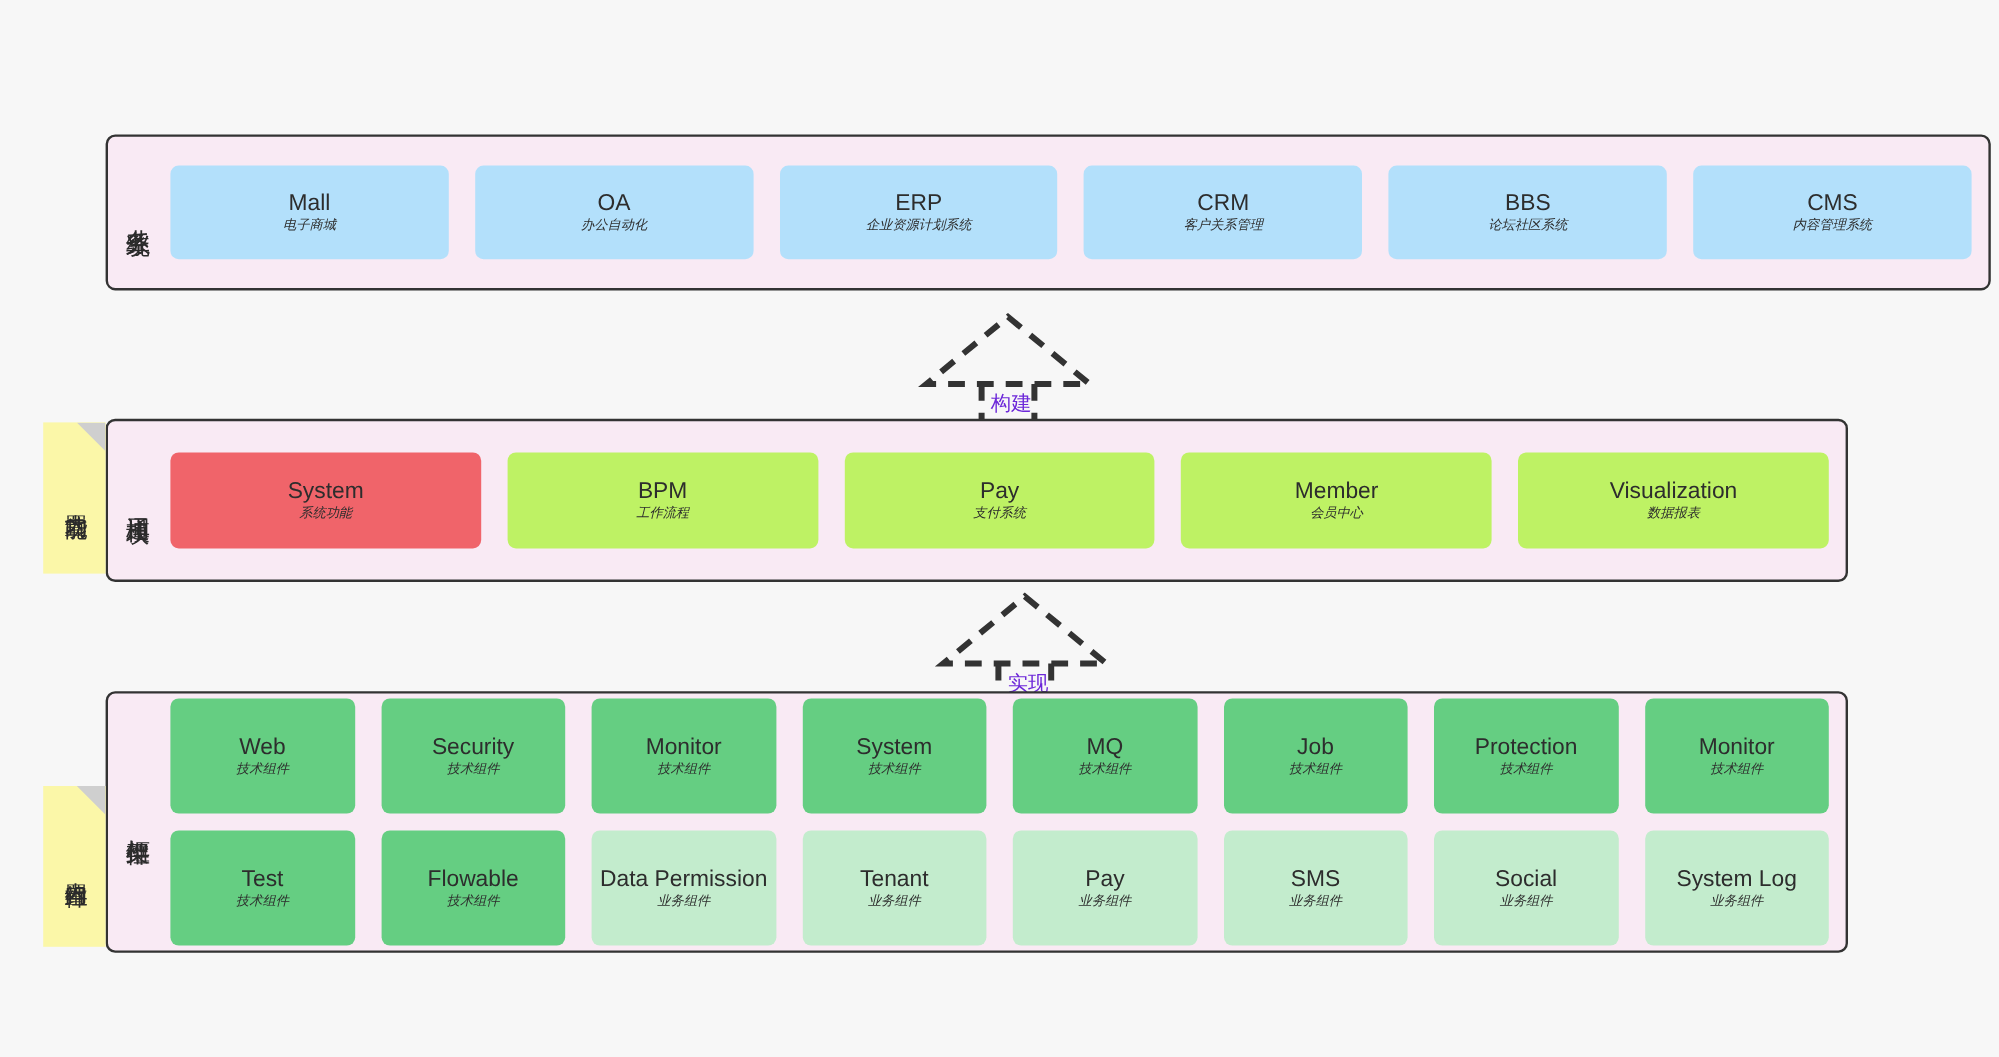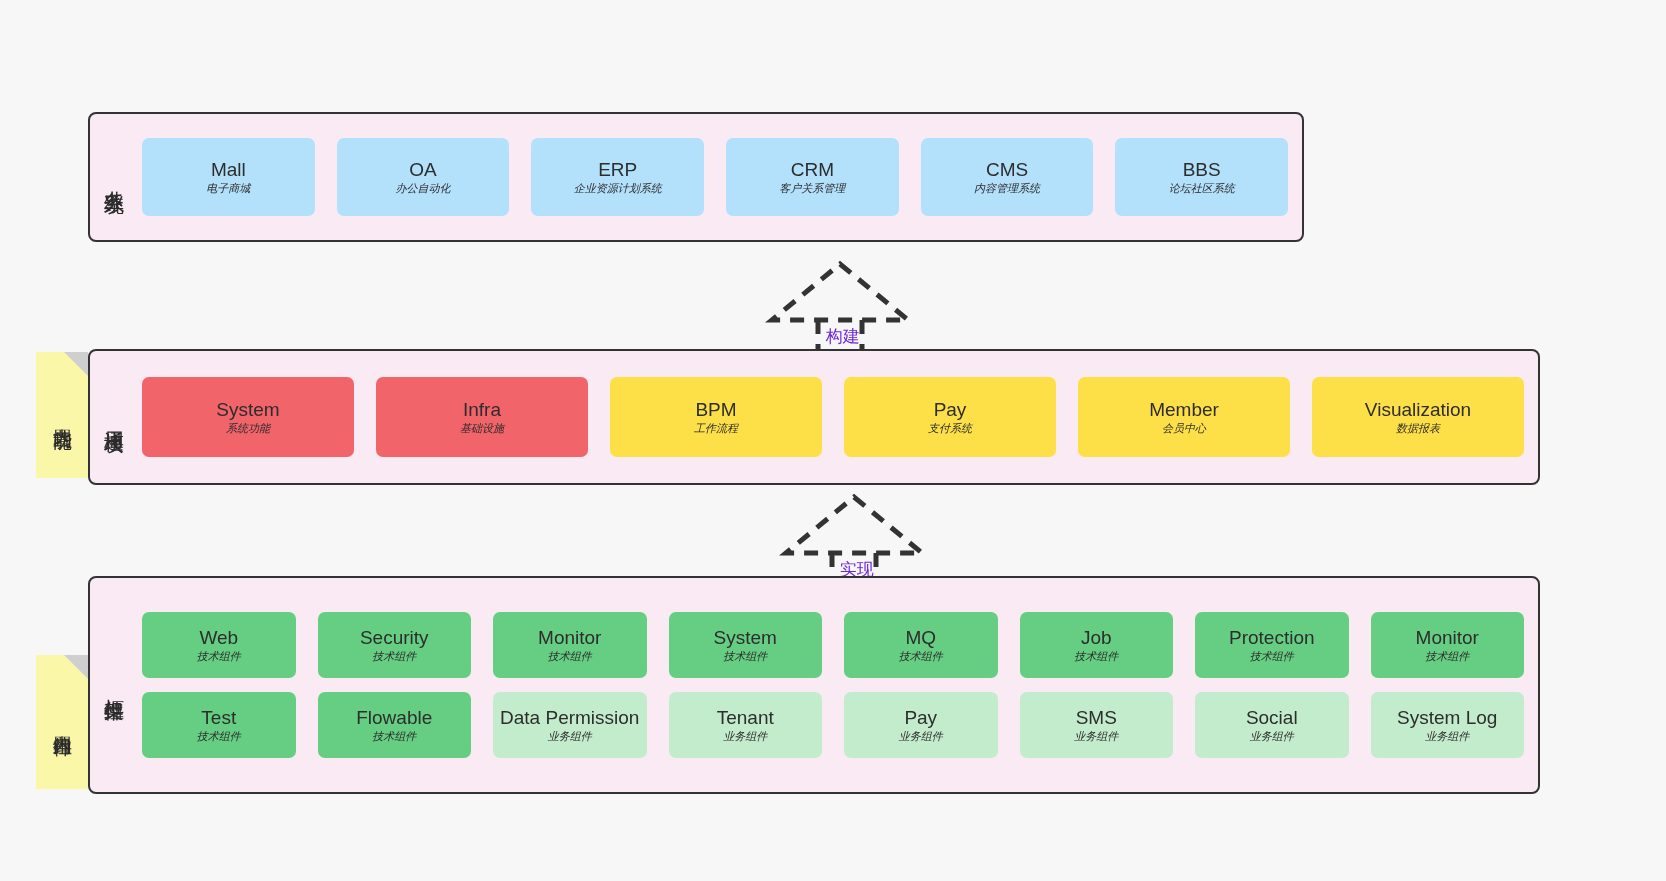--- a/index.html
+++ b/index.html
@@ -75,45 +75,45 @@
     padding: 4px 6px;
     color: #2d2d2d;
   }
   .card .t1 { font-size: 19px; }
   .card .t2 { font-size: 11px; font-style: italic; }
 
   
   #layer-business {
     left: 88px;
     top: 112px;
-    width: 1216px;
+    width: 1571px;
     height: 130px;
   }
   #layer-business .row { height: 78px; }
   .card.blue { background: #b3e0fb; }
 
   
   #layer-common {
     left: 88px;
     top: 349px;
     width: 1452px;
     height: 136px;
   }
   #layer-common .row { height: 80px; }
   .card.red-strong { background: #f0646a; }
-  .card.red-soft { background: #fde047; }
+  .card.red-soft { background: #bef264; }
 
   
   #layer-framework {
     left: 88px;
     top: 576px;
     width: 1452px;
     height: 218px;
   }
-  #layer-framework .row { height: 66px; }
+  #layer-framework .row { height: 96px; }
   #layer-framework .row > .card { flex: 1 1 0; }
   .card.green-strong { background: #65ce82; }
   .card.green-soft { background: #c3eccd; }
 
   
   .note {
     position: absolute;
     background: #fbf7a8;
     box-sizing: border-box;
     display: flex;
@@ -192,26 +192,26 @@
         </div>
         <div class="card blue">
           <div class="t1">ERP</div>
           <div class="t2">企业资源计划系统</div>
         </div>
         <div class="card blue">
           <div class="t1">CRM</div>
           <div class="t2">客户关系管理</div>
         </div>
         <div class="card blue">
+          <div class="t1">BBS</div>
+          <div class="t2">论坛社区系统</div>
+        </div>
+        <div class="card blue">
           <div class="t1">CMS</div>
           <div class="t2">内容管理系统</div>
-        </div>
-        <div class="card blue">
-          <div class="t1">BBS</div>
-          <div class="t2">论坛社区系统</div>
         </div>
       </div>
     </div>
   </div>
 
   <div class="arrow" id="arrow-build">
     <svg viewBox="0 0 160 92" preserveAspectRatio="none" aria-hidden="true">
       <path d="M80 6 L148 62 L12 62 Z" fill="none" stroke="#333333" stroke-width="5" stroke-dasharray="14 10"></path>
       <path d="M58 62 L58 92 M102 62 L102 92" fill="none" stroke="#333333" stroke-width="5" stroke-dasharray="14 10"></path>
     </svg>
@@ -219,24 +219,20 @@
   </div>
 
   <div class="layer" id="layer-common">
     <div class="layer-title">通用模块</div>
     <div class="layer-body">
       <div class="row">
         <div class="card red-strong">
           <div class="t1">System</div>
           <div class="t2">系统功能</div>
         </div>
-        <div class="card red-strong">
-          <div class="t1">Infra</div>
-          <div class="t2">基础设施</div>
-        </div>
         <div class="card red-soft">
           <div class="t1">BPM</div>
           <div class="t2">工作流程</div>
         </div>
         <div class="card red-soft">
           <div class="t1">Pay</div>
           <div class="t2">支付系统</div>
         </div>
         <div class="card red-soft">
           <div class="t1">Member</div>

